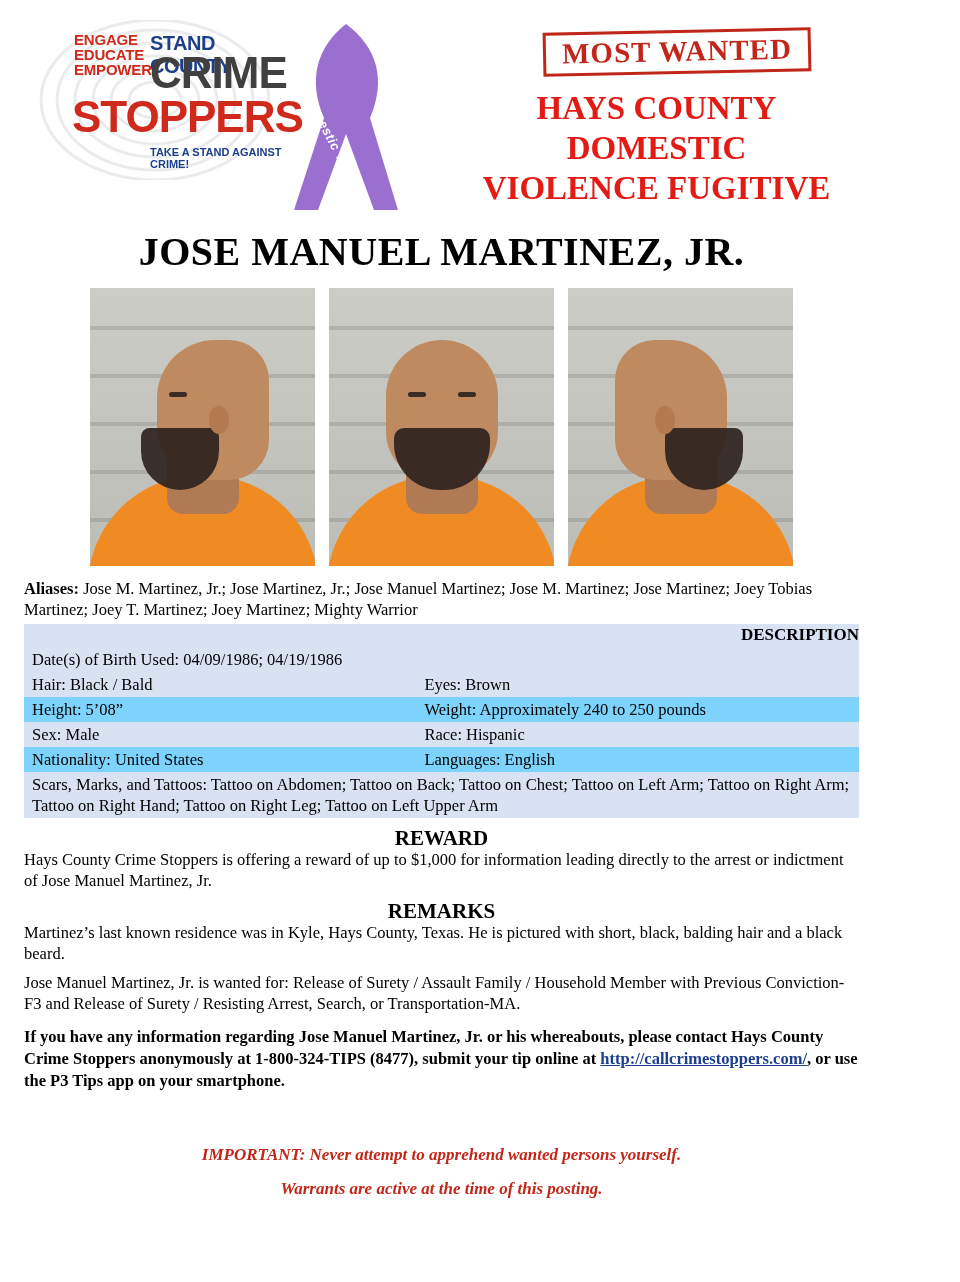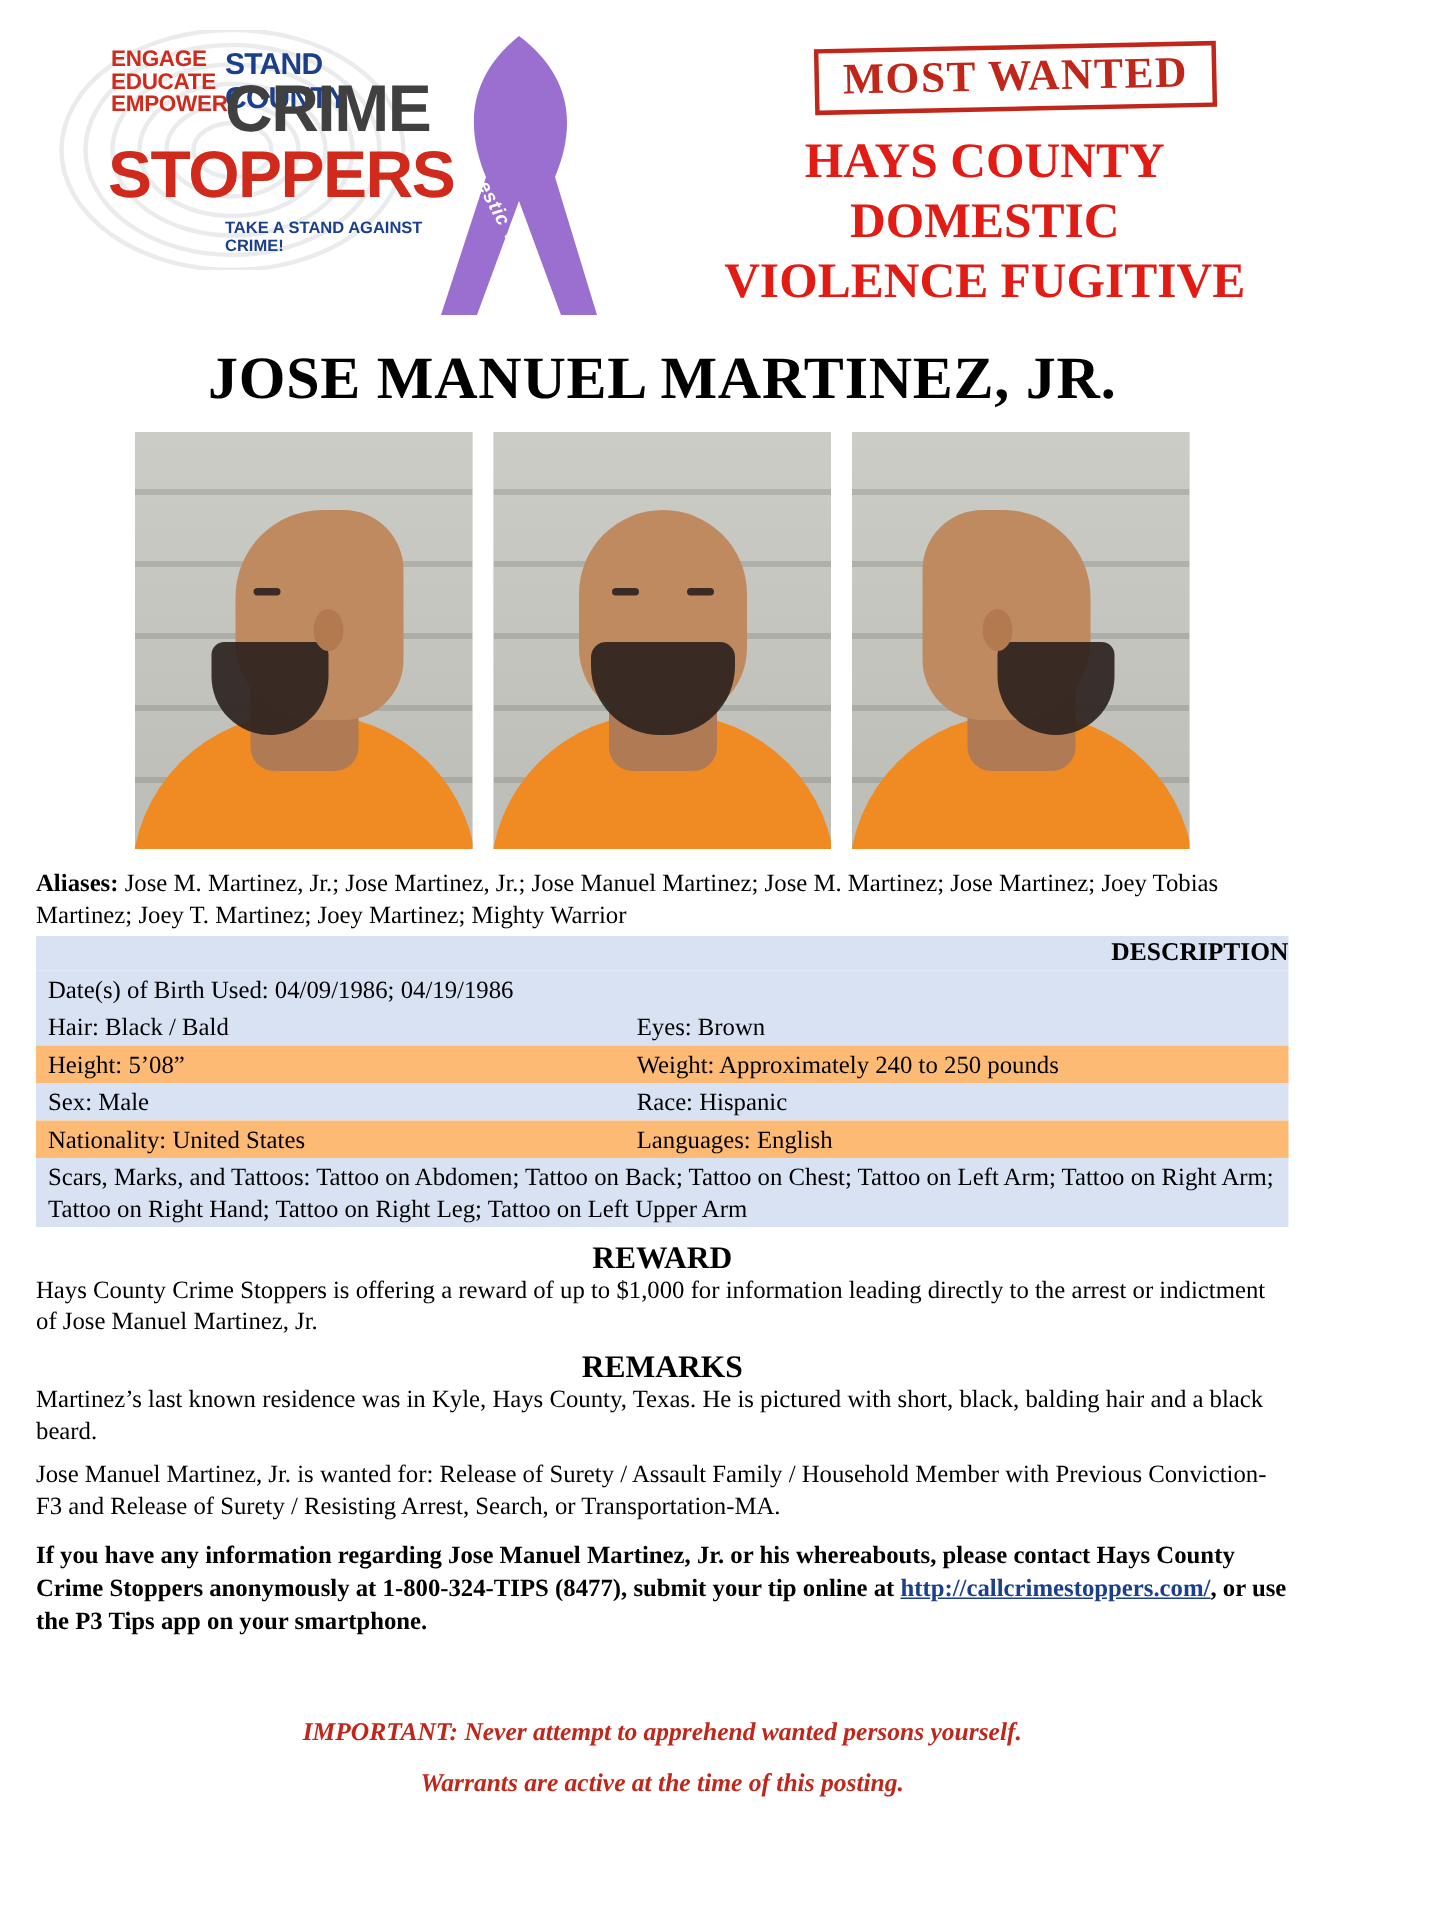--- a/index.html
+++ b/index.html
@@ -279,21 +279,21 @@
     width: 100%;
     border-collapse: collapse;
     font-size: 16.5px;
   }
   table.desc td {
     padding: 2px 2px 2px 8px;
     vertical-align: top;
     line-height: 21px;
   }
   table.desc tr.shaded td { background: #d9e2f3; }
-  table.desc tr.plain td { background: #fdba74; }
+  table.desc tr.plain td { background: #7dd3fc; }
   table.desc td.left { width: 47%; }
 
   .block-head {
     text-align: center;
     font-weight: bold;
     font-size: 21px;
     margin-top: 10px;
     margin-bottom: 1px;
   }
   .para {

